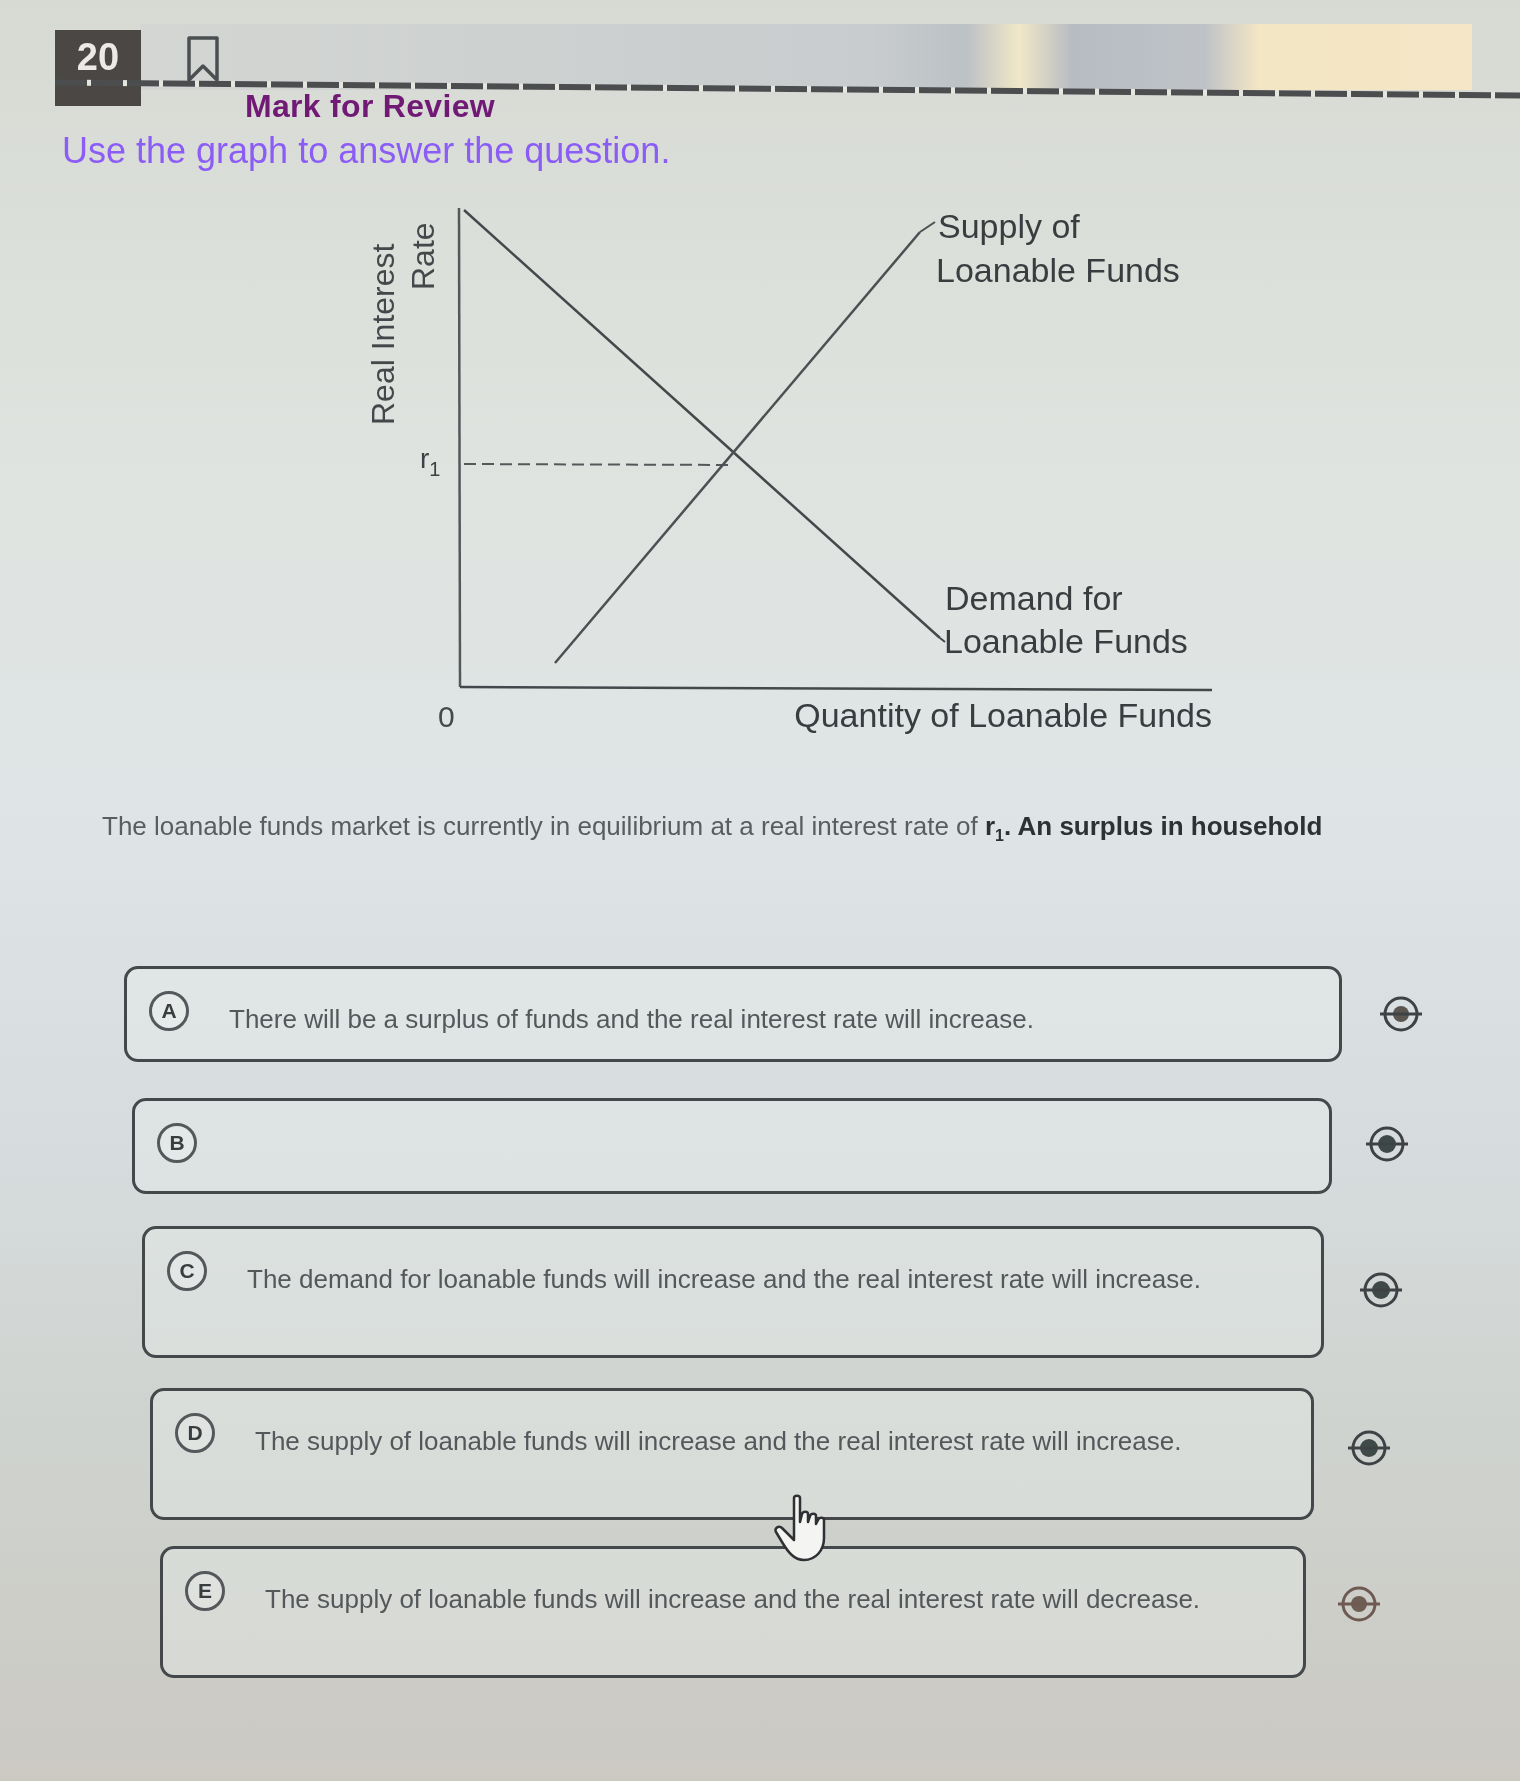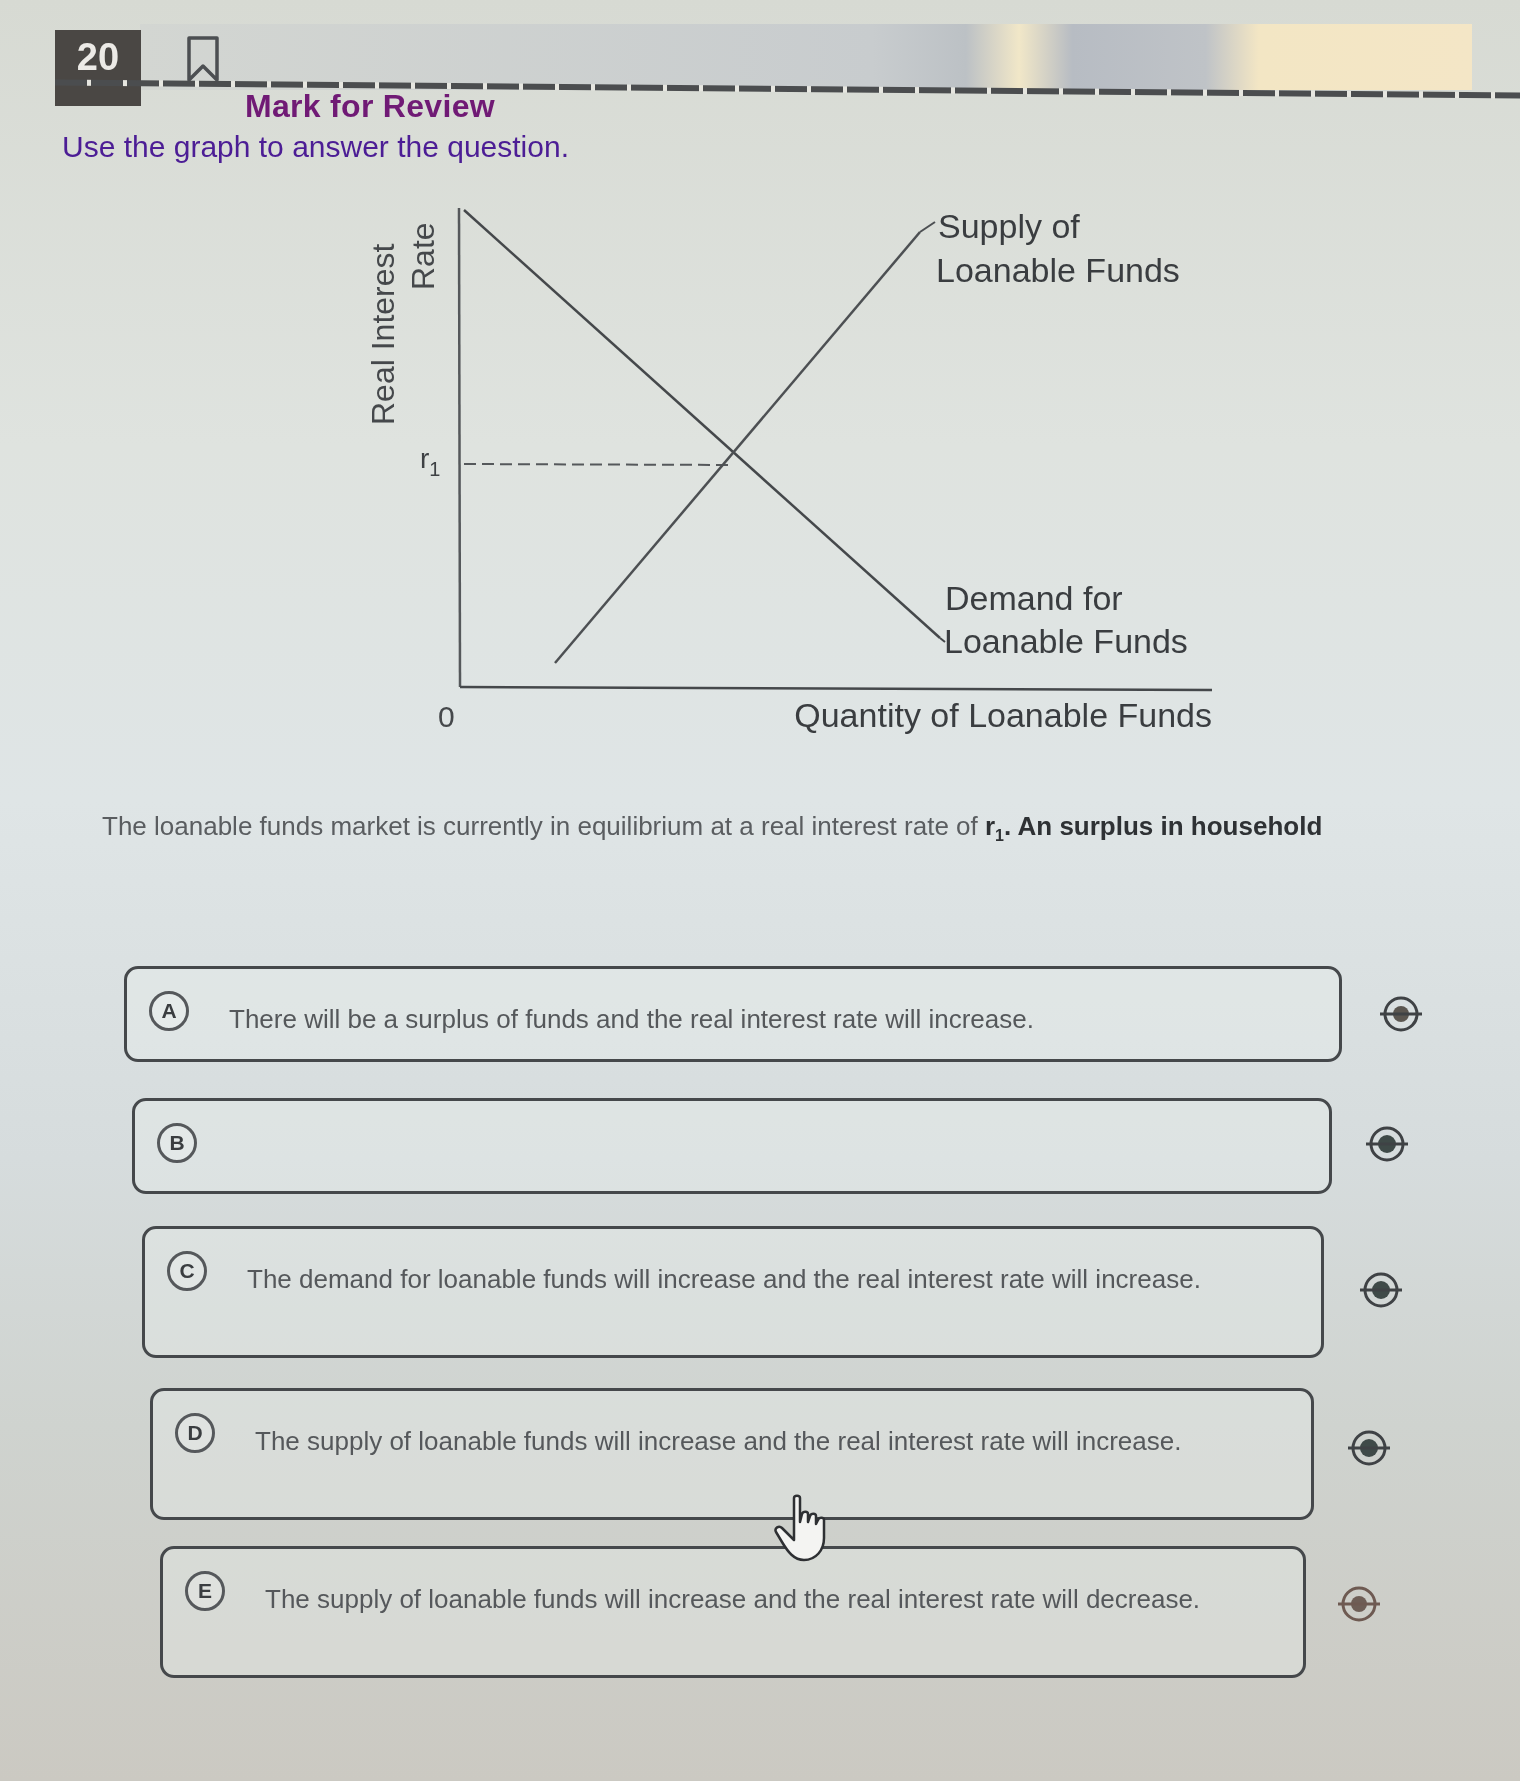--- a/index.html
+++ b/index.html
@@ -30,21 +30,21 @@
     position: absolute; left: 245px; top: 24px; font-size: 32px; color: #701a75; font-weight: bold;
     letter-spacing: 0.3px;
     margin-top: 44px;
   }
   .dash-rule {
     position: absolute; left: 55px; top: 86px; width: 1465px; height: 6px;
     background: repeating-linear-gradient(90deg, #4b4d4f 0 32px, #e6e6e0 32px 36px);
     transform: skewY(0.5deg);
   }
   .instruction {
-    position: absolute; left: 62px; top: 130px; font-size: 30px; color: #4c1d95;
+    position: absolute; left: 62px; top: 130px; font-size: 36px; color: #8b5cf6;
   }
   .graph { position: absolute; left: 360px; top: 190px; width: 880px; height: 560px; }
   .graph svg text { font-family: "Liberation Sans", sans-serif; }
   .stem {
     position: absolute; left: 102px; top: 800px; width: 1360px; font-size: 26px; color: #5a5d60;
     line-height: 52px;
   }
   .stem b { color: #2e3134; }
   .choice {
     position: absolute; height: 96px; border: 3px solid #45484b; border-radius: 14px;

